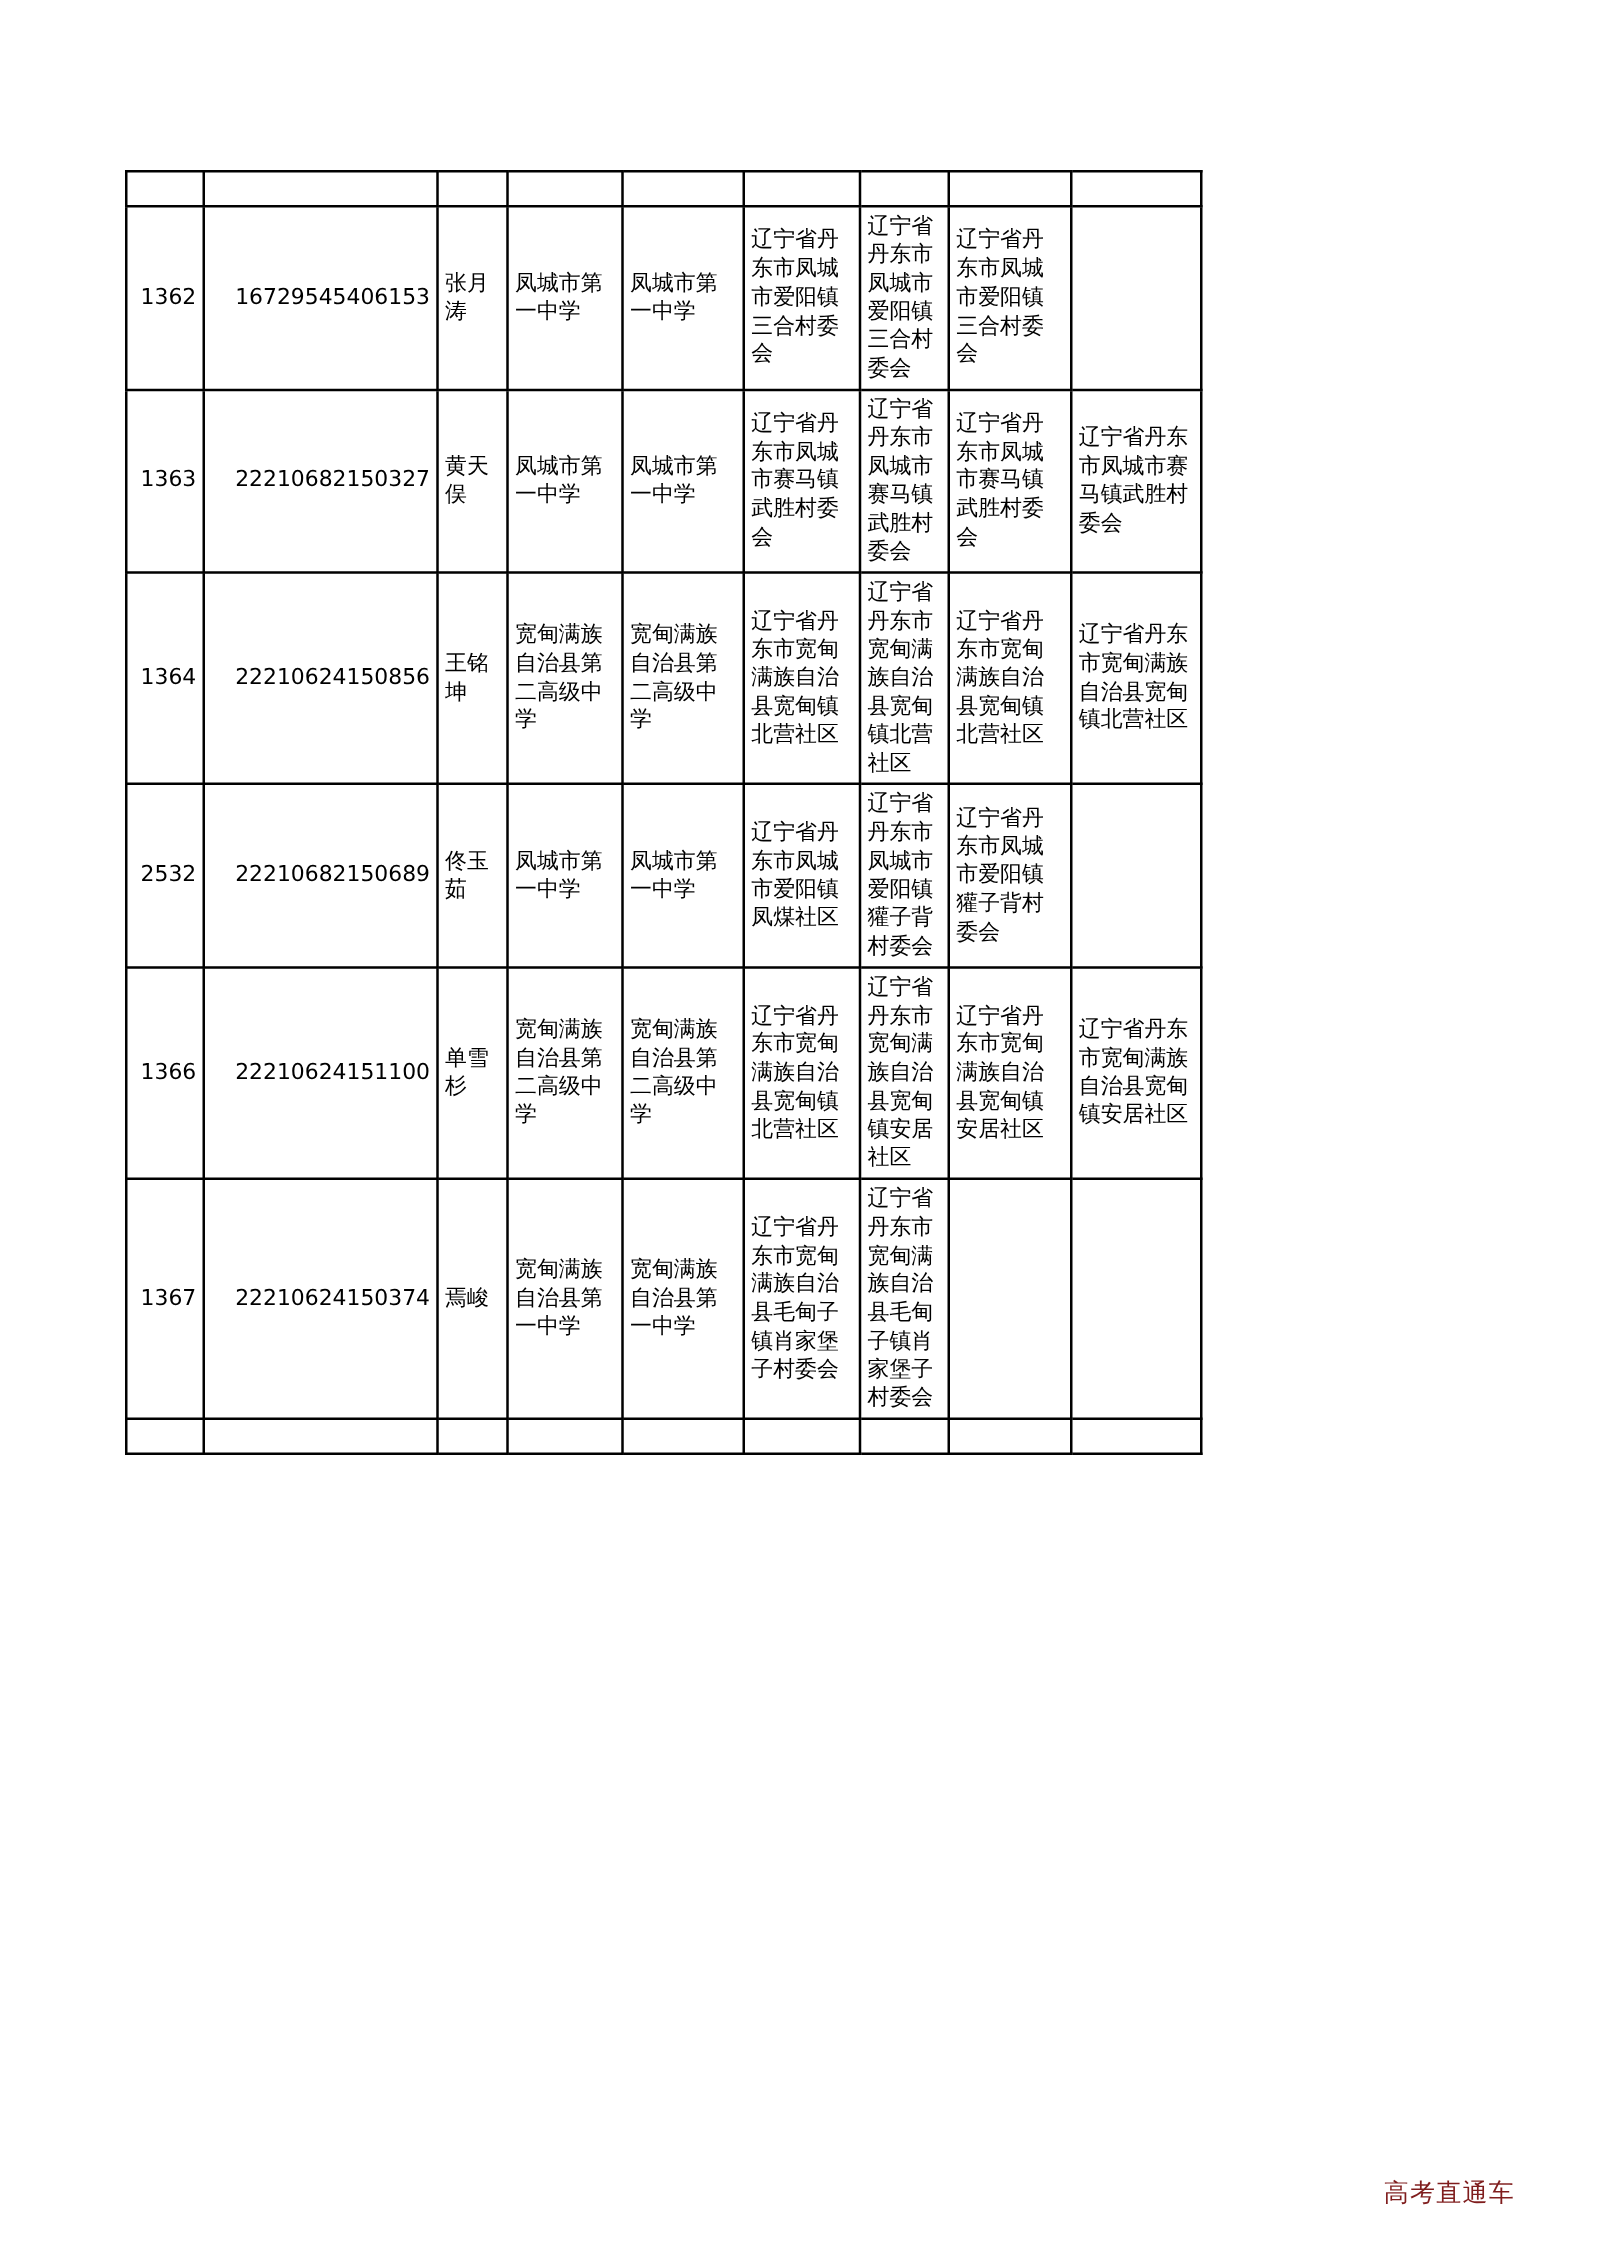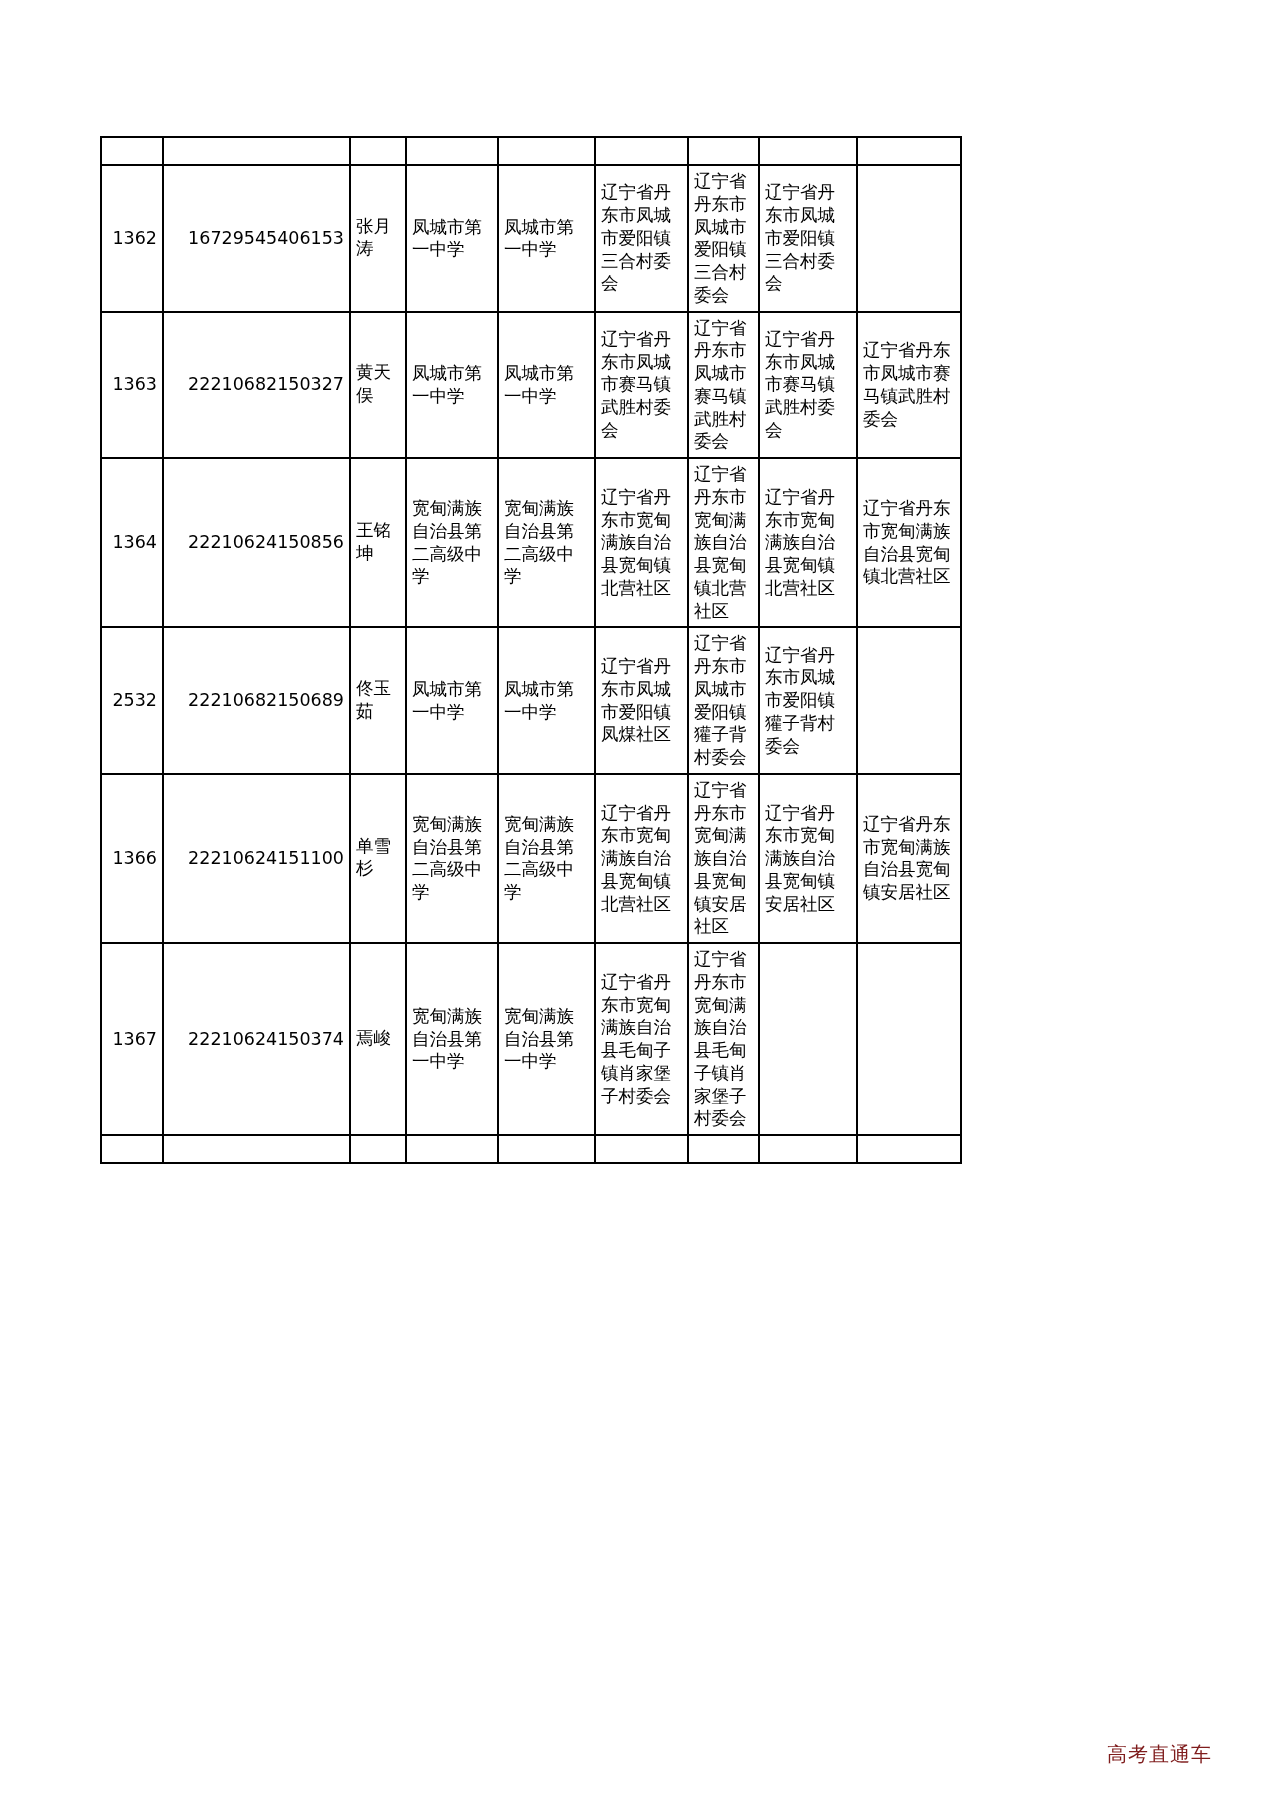--- a/index.html
+++ b/index.html
@@ -52,21 +52,20 @@
   col.c-addr1 { width: 93px; }
   col.c-addr2 { width: 71px; }
   col.c-addr3 { width: 98px; }
   col.c-addr4 { width: 104px; }
 
   td.idx, td.no {
     text-align: right;
   }
   td.name {
     text-align: left;
-    font-family: Liberation Mono, monospace;
   }
   td.txt {
     text-align: left;
   }
   tr.spacer-row td {
     height: 26px;
     padding: 0;
   }
   .watermark {
     position: absolute;

